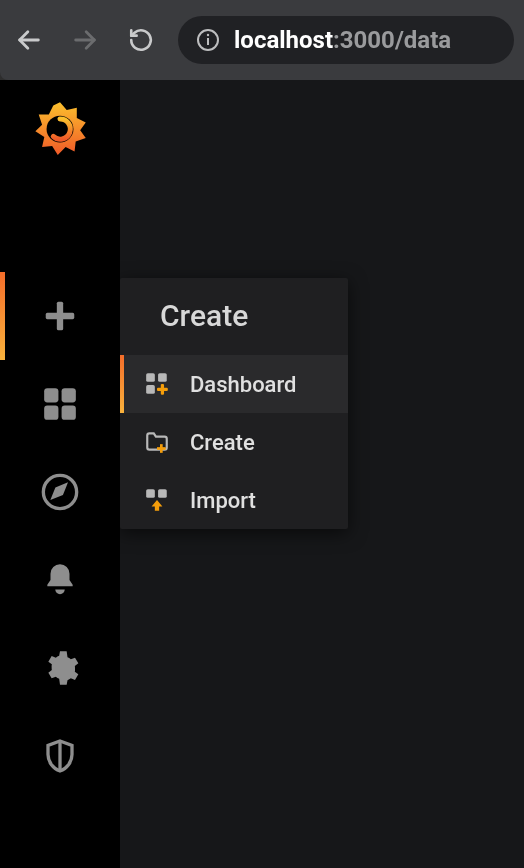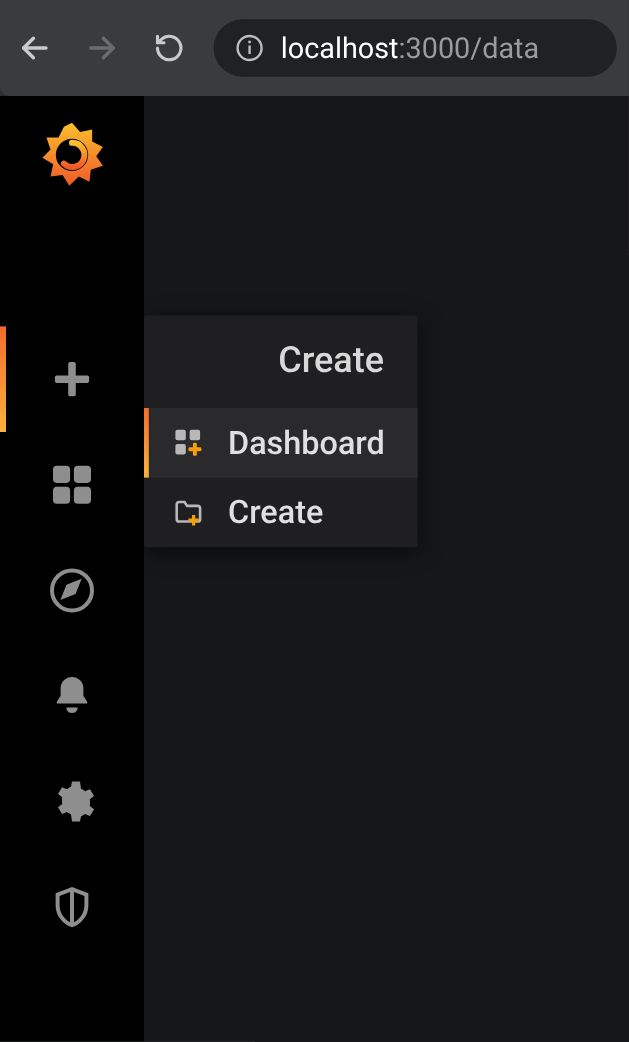--- a/index.html
+++ b/index.html
@@ -28,20 +28,21 @@
     background: #202124;
     border-radius: 24px;
     display: flex;
     align-items: center;
     padding: 0 18px;
     gap: 14px;
     color: #e6e6e6;
     font-size: 24px;
     overflow: hidden;
     white-space: nowrap;
+    font-weight: bold;
   }
   .url-info-icon { color: #bdbebf; display:flex; align-items:center; }
   .url-host { color: #ffffff; }
   .url-path { color: #9a9b9d; }
 
   
   .app {
     position: relative;
     display: flex;
     height: calc(868px - 80px);
@@ -77,41 +78,40 @@
   .content {
     flex: 1;
     background: #161719;
     position: relative;
   }
 
   
   .flyout {
     position: absolute;
     left: 120px;
-    top: 183px;
+    top: 198px;
     width: 228px;
     background: #1f1f21;
     box-shadow: 0 4px 18px rgba(0,0,0,0.6);
     border-radius: 2px;
-    text-align: right;
   }
   .flyout-header {
     padding: 20px 28px 22px 40px;
     color: #d8d8d8;
     font-size: 30px;
     font-weight: 500;
   }
   .flyout-item {
     display: flex;
     align-items: center;
     gap: 18px;
     height: 58px;
     padding: 0 22px;
     color: #e0e0e0;
-    font-size: 27px;
+    font-size: 22px;
     font-weight: 500;
     position: relative;
     cursor: pointer;
   }
   .flyout-item.active {
     background: #2a2a2c;
   }
   .flyout-item.active::before {
     content: "";
     position: absolute;
@@ -250,14 +250,26 @@
             <path d="M3 6a2 2 0 0 1 2-2h4l2 3h8a2 2 0 0 1 2 2v8a2 2 0 0 1-2 2H5a2 2 0 0 1-2-2V6z"></path>
             <g stroke="#f59e0b" stroke-width="2.5" fill="none">
               <line x1="16" y1="14" x2="16" y2="22"></line>
               <line x1="12" y1="18" x2="20" y2="18"></line>
             </g>
           </svg>
       </span>
       <span>Create</span>
     </div>
 
+    <div class="flyout-item">
+      <span class="flyout-icon">
+        <svg width="26" height="26" viewBox="0 0 24 24" fill="#b8b8b8">
+            <rect x="2" y="2" width="8" height="8" rx="1.5"></rect>
+            <rect x="13" y="2" width="8" height="8" rx="1.5"></rect>
+            <g fill="#f59e0b">
+              <path d="M12 12 l-5 6 h3 v4 h4 v-4 h3 z"></path>
+            </g>
+          </svg>
+      </span>
+      <span>Import</span>
+    </div>
   </div>
 </div>
 
 </body></html>

